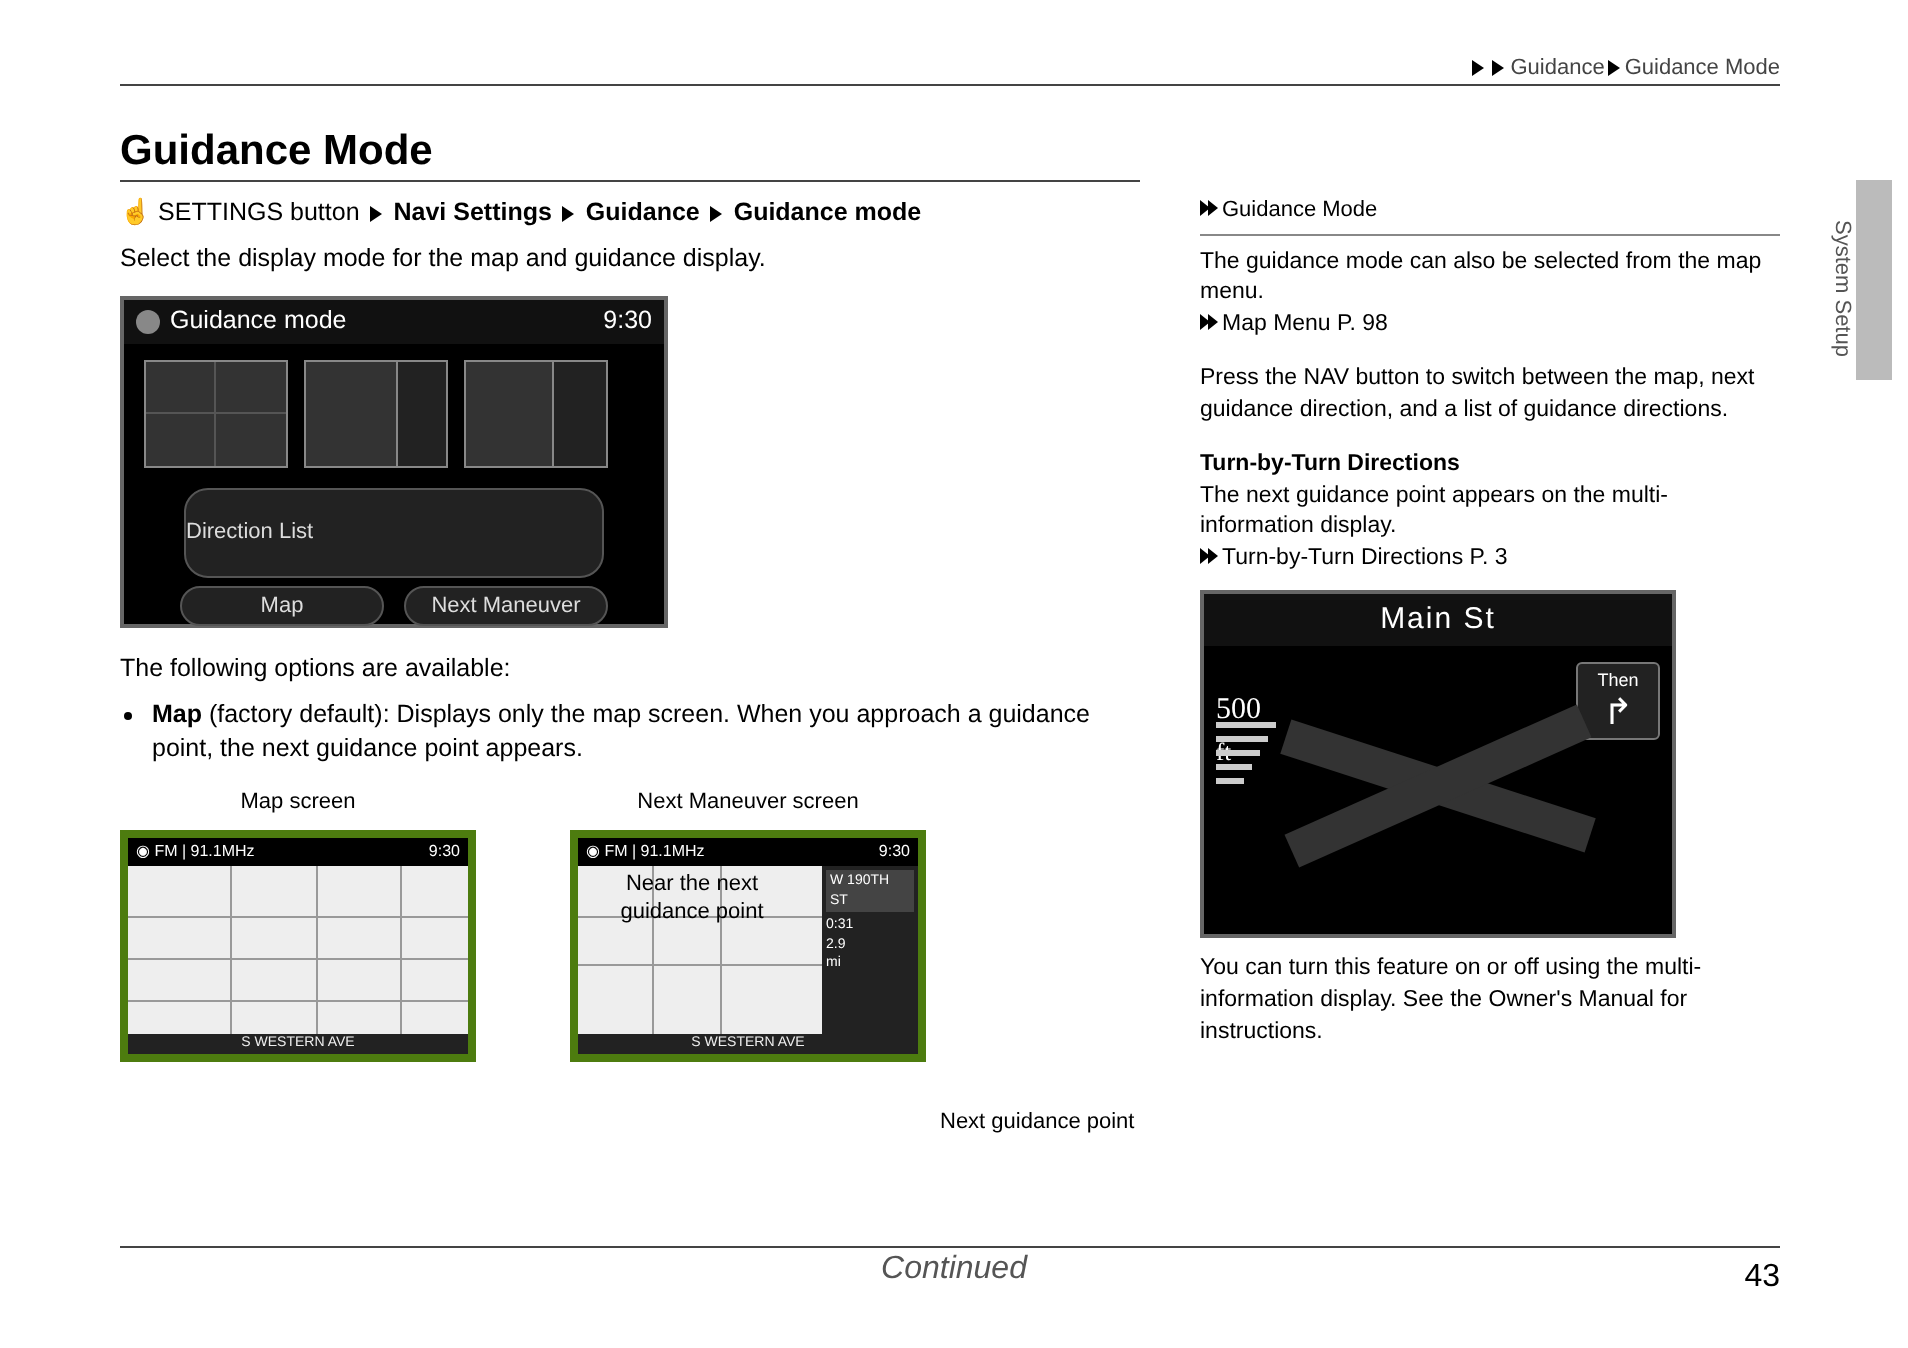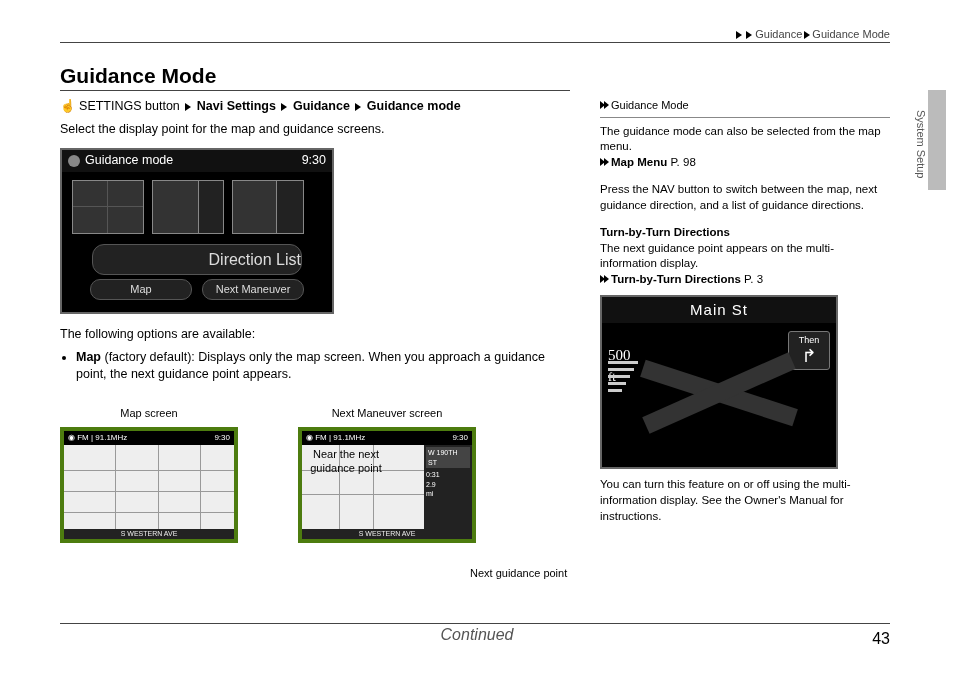--- a/index.html
+++ b/index.html
@@ -17,41 +17,41 @@
   .screen1{position:relative;width:270px;height:162px;background:#000;border:2px solid #666;margin-top:10px;color:#fff;font-family:Verdana,sans-serif}
   .s1-top{display:flex;justify-content:space-between;align-items:center;height:22px;padding:0 6px;background:#111}
   .gear{width:12px;height:12px;background:#888;border-radius:50%}
   .thumbs{display:flex;gap:8px;padding:8px 10px 4px}
   .thumb{width:70px;height:52px;background:#333;border:1px solid #888;position:relative}
   .thumb:after,.thumb:before{content:"";position:absolute;background:#555}
   .thumb.t1:before{left:34px;top:0;width:1px;height:100%}
   .thumb.t1:after{left:0;top:25px;width:100%;height:1px}
   .thumb.t2:before{right:0;top:0;width:24px;height:100%;background:#222;border-left:1px solid #888}
   .thumb.t3:before{right:0;top:0;width:26px;height:100%;background:#222;border-left:1px solid #888}
-  .s1-pill{margin:6px 30px 0;background:#222;border:1px solid #555;border-radius:12px;text-align:right;font-size:16px;padding:4px 0;color:#ddd}
+  .s1-pill{margin:6px 30px 0;background:#222;border:1px solid #555;border-radius:12px;text-align:left;font-size:11px;padding:14px 0;color:#ddd}
   .s1-row{display:flex;margin:4px 28px 0;gap:10px}
   .s1-cell{flex:1;background:#222;border:1px solid #555;border-radius:10px;text-align:center;font-size:11px;padding:2px 0;color:#ddd}
   .screen1-wrap{display:flex;align-items:flex-start;gap:14px}
   .rot{font-size:12.5px;line-height:1.35;flex:1;margin-top:10px}
   .opts{margin-top:12px}
   ul.b{margin:6px 0 0 16px;padding:0}
   ul.b li{margin-bottom:4px}
-  .shots{display:flex;gap:60px;margin-top:24px;position:relative}
+  .shots{display:flex;gap:47px;margin-top:12px;position:relative}
   .shot-col{display:flex;flex-direction:column;align-items:center}
   .mini{width:170px;height:108px;border:4px solid #4d7c0f;background:#84cc16;position:relative;overflow:hidden}
   .mini-top{height:14px;background:#000;color:#fff;font-size:8px;display:flex;justify-content:space-between;align-items:center;padding:0 4px}
   .mini-map{position:absolute;inset:14px 0 10px 0;background:#eee}
   .mini-map .rd{position:absolute;background:#999}
   .mini-foot{position:absolute;bottom:0;left:0;right:0;height:10px;background:#222;color:#eee;font-size:7px;text-align:center;line-height:10px}
   .cap{font-size:11px;margin-bottom:6px}
   .between{position:absolute;left:236px;top:42px;width:100px;font-size:11px;text-align:center;line-height:1.2}
   .ngp{position:absolute;left:410px;top:160px;font-size:11px}
   .aside{position:absolute;left:600px;top:98px;width:290px;font-size:11.5px;line-height:1.35}
   .aside-h{border-bottom:1px solid #888;padding-bottom:4px;margin-bottom:6px;font-size:11px}
-  .linkref b{font-weight:bold}
+  .linkref b{font-weight:normal}
   .dshot{width:234px;height:170px;background:#000;border:2px solid #666;margin:8px 0;position:relative;color:#fff}
   .ds-top{height:26px;background:#111;display:flex;align-items:center;justify-content:center;font-family:Liberation Sans, sans-serif;letter-spacing:1px;font-size:15px}
   .ds-left{position:absolute;left:6px;top:48px;font-size:15px;font-family:Liberation Serif, serif}
   .ds-bars{position:absolute;left:6px;top:64px}
   .ds-bars i{display:block;height:3px;background:#ccc;margin-bottom:4px}
   .ds-then{position:absolute;right:6px;top:34px;width:40px;background:#222;border:1px solid #777;border-radius:3px;padding:2px 0 4px;text-align:center;font-size:9px}
   .ds-then .arr{font-size:18px;line-height:1}
   .ds-x{position:absolute;left:50%;top:56%;transform:translate(-50%,-50%);width:160px;height:110px}
   .ds-x .a{position:absolute;left:0;top:50%;width:100%;height:18px;background:#333;transform:translateY(-50%) rotate(18deg)}
   .ds-x .b{position:absolute;left:0;top:50%;width:100%;height:18px;background:#333;transform:translateY(-50%) rotate(-24deg)}
@@ -77,21 +77,21 @@
   <div class="title">Guidance Mode</div>
   <div class="title-rule"></div>
 
   <div class="main">
     <div class="path">
       ☝ <span>SETTINGS button</span>
       <i class="tri-icon"></i> <b>Navi Settings</b>
       <i class="tri-icon"></i> <b>Guidance</b>
       <i class="tri-icon"></i> <b>Guidance mode</b>
     </div>
-    <div style="margin-top:6px">Select the display point for the map and guidance screens.</div>
+    <div style="margin-top:6px">Select the display mode for the map and guidance display.</div>
 
     <div class="screen1-wrap">
       <div class="screen1">
         <div class="s1-top">
           <span style="display:flex;align-items:center;gap:5px">
               <span class="gear"></span>
               <span>Guidance mode</span>
             </span>
           <span>9:30</span>
         </div>

